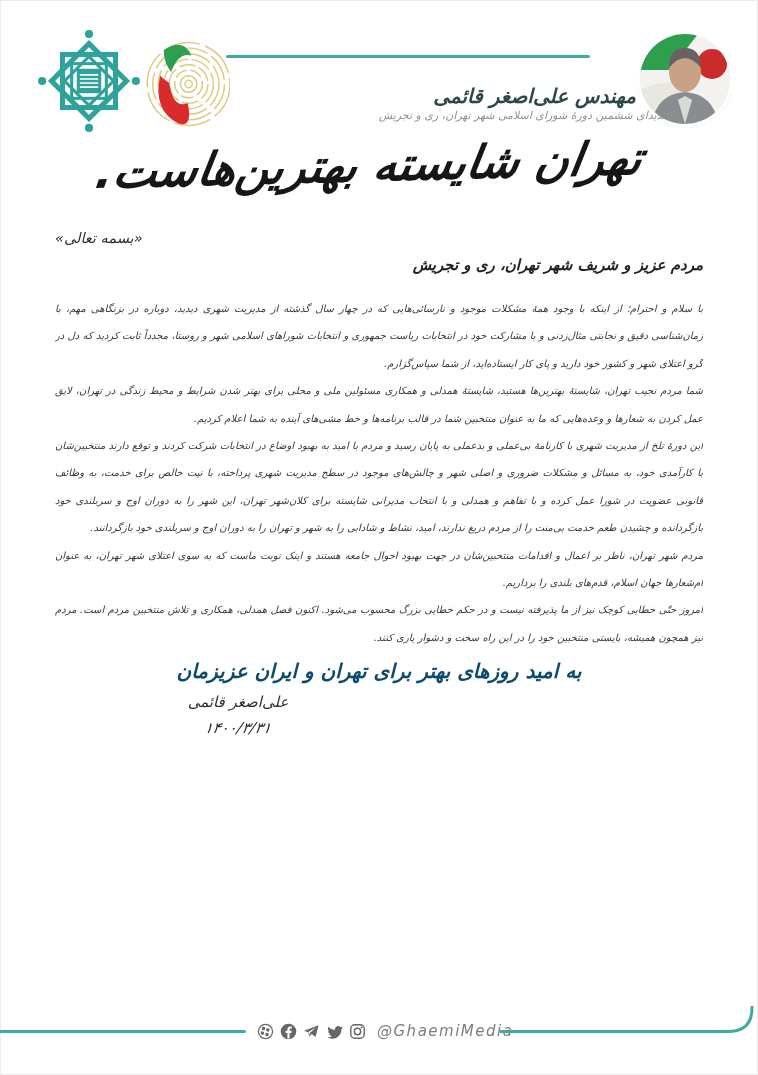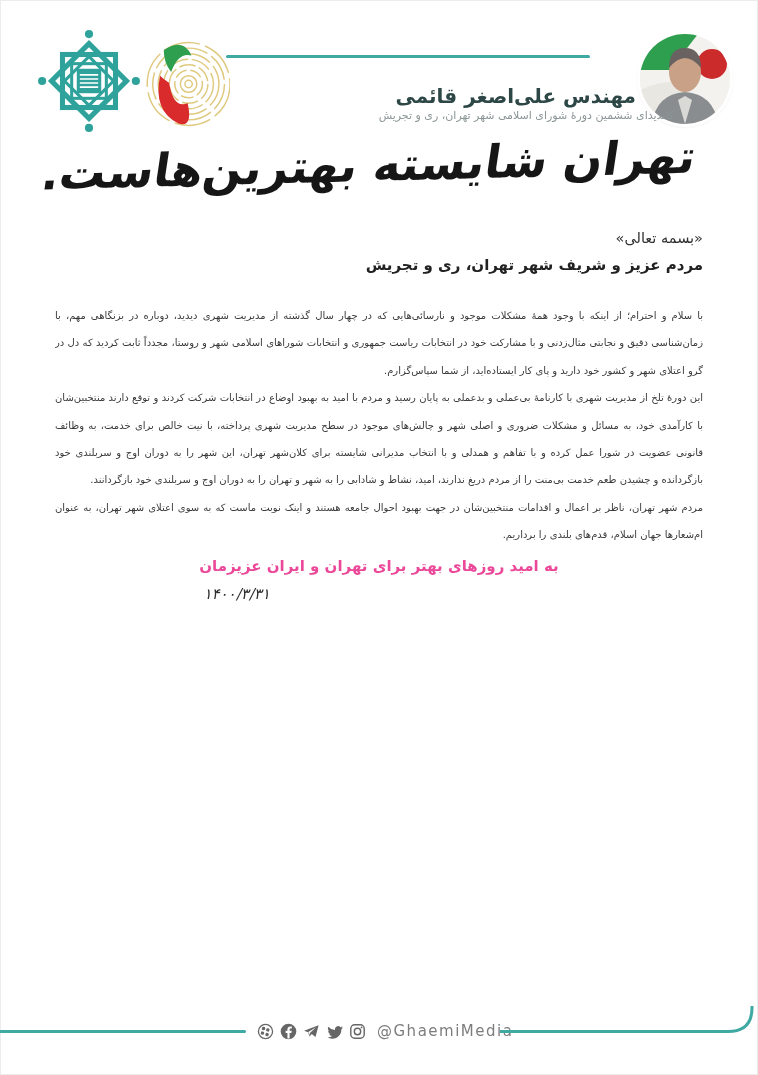--- a/index.html
+++ b/index.html
@@ -1,42 +1,42 @@
 <!DOCTYPE html>
 <html><head>
 <meta charset="utf-8">
 <style>
   html,body{margin:0;padding:0;background:#e8e8e8;}
   .page{
     position:relative;width:758px;height:1075px;margin:0 auto;
     background:#ffffff;overflow:hidden;
     box-shadow:inset 0 0 0 1px #ececec;
-    font-family:"DejaVu Sans",sans-serif;color:#3a3a3a;
+    font-family:"DejaVu Sans",sans-serif;color:#3a3a3a;font-style:italic;
   }
   
   .council-logo{position:absolute;left:38px;top:28px;width:102px;height:106px;}
   .fingerprint-logo{position:absolute;left:138px;top:32px;width:92px;height:104px;}
   .top-line{position:absolute;left:226px;top:55px;width:364px;height:3px;background:#3fa9a3;border-radius:2px;}
   .photo-wrap{position:absolute;left:640px;top:34px;width:90px;height:90px;border-radius:50%;
     overflow:hidden;box-shadow:0 0 0 3px #fff,0 1px 4px rgba(0,0,0,.25);}
   .candidate-name{position:absolute;right:122px;top:84px;width:420px;text-align:right;
     font-size:20px;font-weight:bold;color:#2c4746;direction:rtl;}
   .candidate-subtitle{position:absolute;right:84px;top:109px;width:470px;text-align:right;
     font-size:11px;color:#8b9596;direction:rtl;}
   
   .slogan{position:absolute;left:0;right:20px;top:138px;text-align:center;direction:rtl;
     font-size:46px;font-weight:bold;color:#161616;
     transform:skewX(-10deg) rotate(-1.5deg);letter-spacing:1px;}
   
   .letter{position:absolute;left:55px;right:55px;top:230px;bottom:58px;
     direction:rtl;overflow:hidden;}
-  .bismillah{text-align:right;font-size:14.5px;color:#2f2f2f;margin:0 0 10px 0;}
-  .salutation{font-weight:bold;font-size:15px;color:#222;margin:0 0 28px 0;}
+  .bismillah{text-align:left;font-size:14.5px;color:#2f2f2f;margin:0 0 10px 0;}
+  .salutation{font-weight:bold;font-size:15px;color:#222;margin:0 0 21px 0;}
   .letter p{margin:0;font-size:10px;line-height:27.4px;text-align:justify;color:#3a3a3a;}
-  .closing{text-align:center;font-weight:bold;font-size:15px;color:#ec4899;margin-top:8px;}
+  .closing{text-align:center;font-weight:bold;font-size:20px;color:#0c4a6e;margin-top:8px;}
   .signature{width:210px;margin:10px auto 0 78px;text-align:center;direction:rtl;}
   .signature-name{font-size:15px;color:#2f2f2f;}
   .signature-date{font-size:15px;color:#2f2f2f;margin-top:8px;transform:skewX(-12deg);}
   
   .footer-line-left{position:absolute;left:0;top:1030px;width:246px;height:3px;background:#3fa9a3;border-radius:0 2px 2px 0;}
   .footer-line-right{position:absolute;left:500px;top:1006px;width:258px;height:28px;}
   .social-row{position:absolute;left:257px;top:1022px;display:flex;align-items:center;gap:6px;}
   .social-row svg{display:block;}
   .handle{font-size:15px;color:#7d7d7d;letter-spacing:1.5px;margin-left:5px;font-family:"DejaVu Sans",sans-serif;}
 </style>
@@ -100,24 +100,27 @@
 
   <div class="candidate-name">مهندس علی‌اصغر قائمی</div>
   <div class="candidate-subtitle">کاندیدای ششمین دورهٔ شورای اسلامی شهر تهران، ری و تجریش</div>
 
   <div class="slogan" lang="fa">تهران شایسته بهترین‌هاست.</div>
 
   <div class="letter" lang="fa">
     <div class="bismillah">«بسمه تعالی»</div>
     <div class="salutation">مردم عزیز و شریف شهر تهران، ری و تجریش</div>
     <p>با سلام و احترام؛ از اینکه با وجود همهٔ مشکلات موجود و نارسائی‌هایی که در چهار سال گذشته از مدیریت شهری دیدید، دوباره در بزنگاهی مهم، با زمان‌شناسی دقیق و نجابتی مثال‌زدنی و با مشارکت خود در انتخابات ریاست جمهوری و انتخابات شوراهای اسلامی شهر و روستا، مجدداً ثابت کردید که دل در گرو اعتلای شهر و کشور خود دارید و پای کار ایستاده‌اید، از شما سپاس‌گزارم.</p>
+    <p>شما مردم نجیب تهران، شایستهٔ بهترین‌ها هستید، شایستهٔ همدلی و همکاری مسئولین ملی و محلی برای بهتر شدن شرایط و محیط زندگی در تهران، لایق عمل کردن به شعارها و وعده‌هایی که ما به عنوان منتخبین شما در قالب برنامه‌ها و خط مشی‌های آینده به شما اعلام کردیم.</p>
     <p>این دورهٔ تلخ از مدیریت شهری با کارنامهٔ بی‌عملی و بدعملی به پایان رسید و مردم با امید به بهبود اوضاع در انتخابات شرکت کردند و توقع دارند منتخبین‌شان با کارآمدی خود، به مسائل و مشکلات ضروری و اصلی شهر و چالش‌های موجود در سطح مدیریت شهری پرداخته، با نیت خالص برای خدمت، به وظائف قانونی عضویت در شورا عمل کرده و با تفاهم و همدلی و با انتخاب مدیرانی شایسته برای کلان‌شهر تهران، این شهر را به دوران اوج و سربلندی خود بازگردانده و چشیدن طعم خدمت بی‌منت را از مردم دریغ ندارند، امید، نشاط و شادابی را به شهر و تهران را به دوران اوج و سربلندی خود بازگردانند.</p>
     <p>مردم شهر تهران، ناظر بر اعمال و اقدامات منتخبین‌شان در جهت بهبود احوال جامعه هستند و اینک نوبت ماست که به سوی اعتلای شهر تهران، به عنوان ام‌شعارها جهان اسلام، قدم‌های بلندی را برداریم.</p>
+    <p>امروز حتّی خطایی کوچک نیز از ما پذیرفته نیست و در حکم خطایی بزرگ محسوب می‌شود. اکنون فصل همدلی، همکاری و تلاش منتخبین مردم است. مردم نیز همچون همیشه، بایستی منتخبین خود را در این راه سخت و دشوار یاری کنند.</p>
     <div class="closing">به امید روزهای بهتر برای تهران و ایران عزیزمان</div>
     <div class="signature">
+      <div class="signature-name">علی‌اصغر قائمی</div>
       <div class="signature-date">۱۴۰۰/۳/۳۱</div>
     </div>
   </div>
 
   <div class="footer-line-left"></div>
 
   <div class="social-row">
     <span>
       <svg viewBox="0 0 24 24" width="17" height="17" fill="none" stroke="#666" stroke-width="1.8">
         <circle cx="12" cy="12" r="10"></circle>

